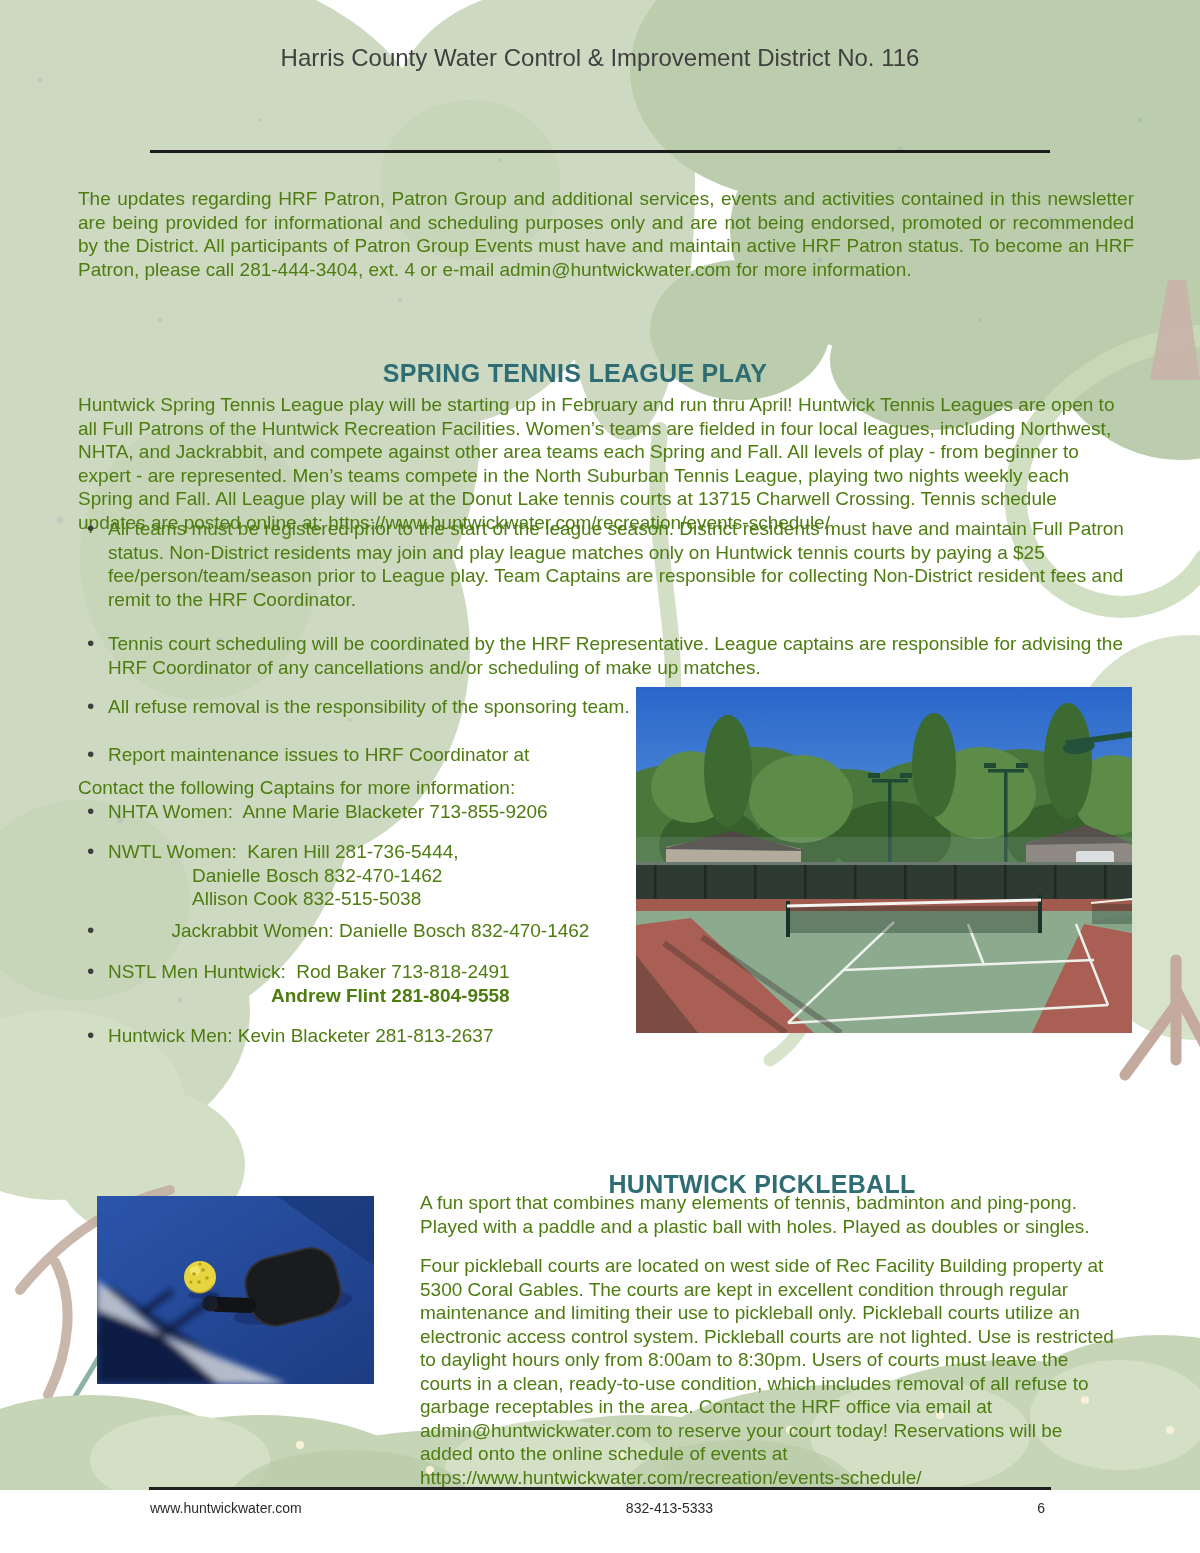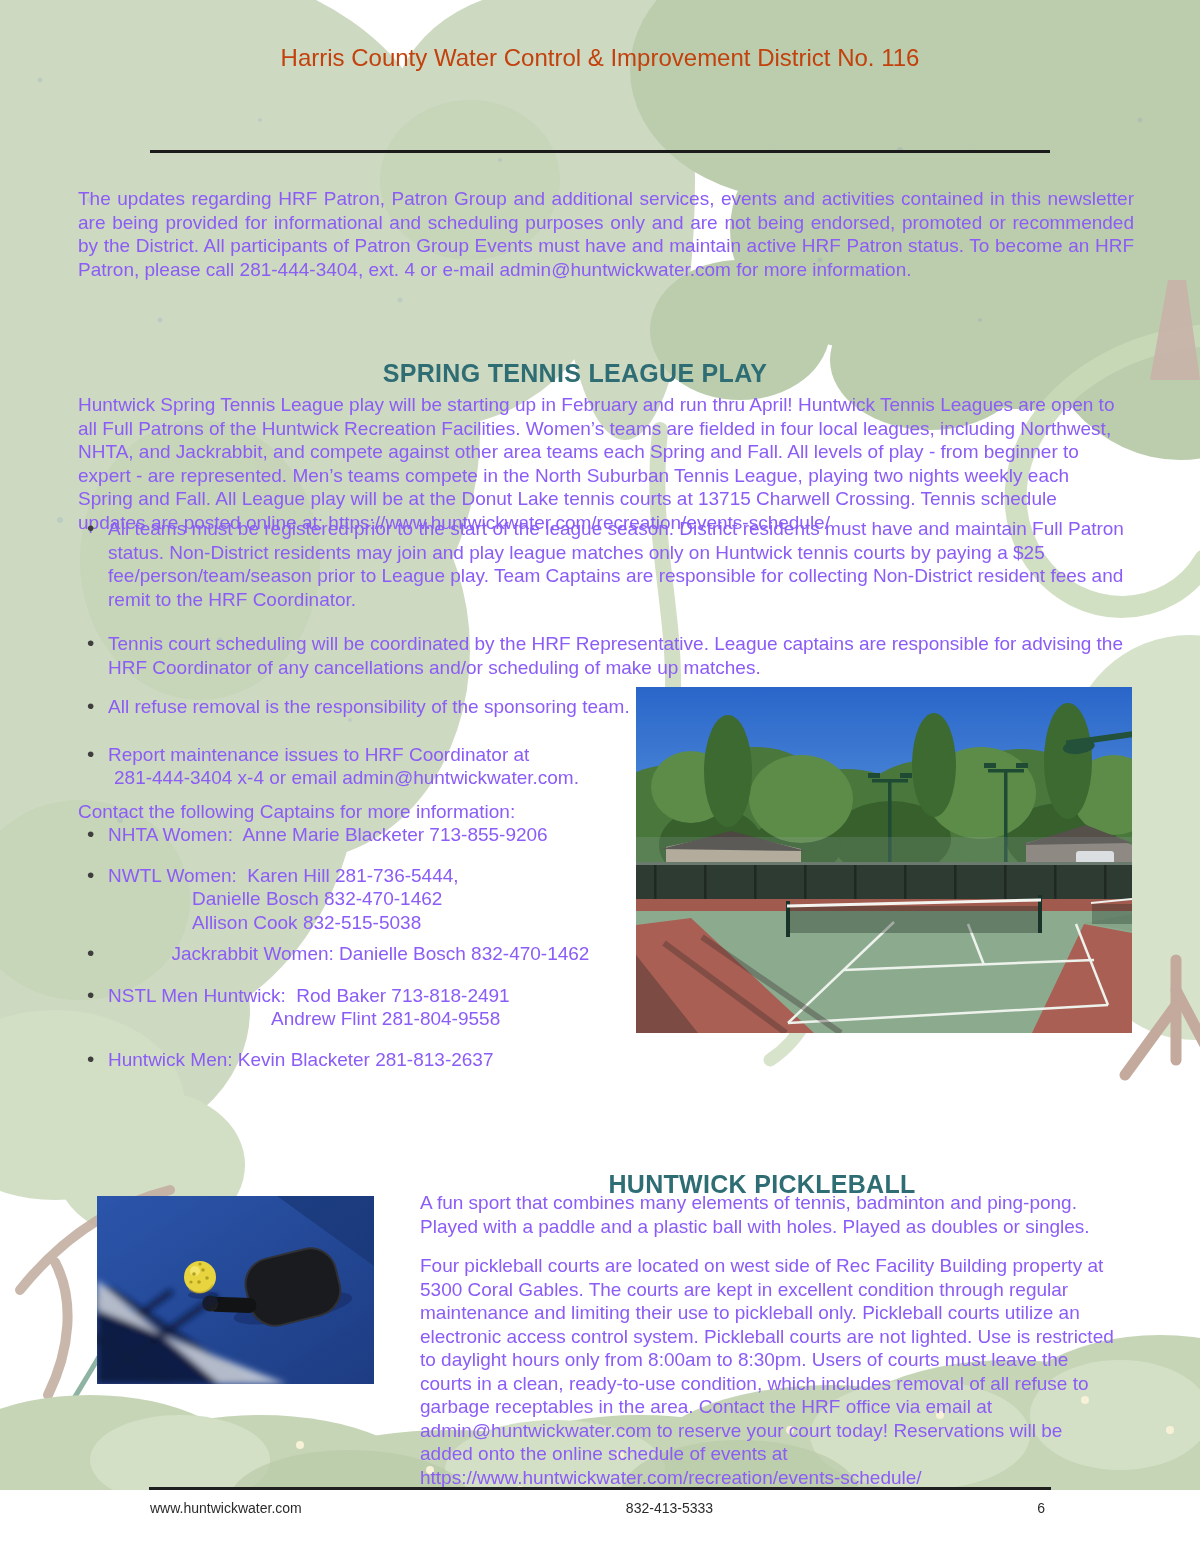--- a/index.html
+++ b/index.html
@@ -2,26 +2,26 @@
 <html><head>
 <meta charset="utf-8">
 <style>
   html,body{margin:0;padding:0;background:#ffffff;}
   .page{position:relative;width:1200px;height:1553px;overflow:hidden;background:#ffffff;
         font-family:"Liberation Sans", sans-serif;color:#3e3e3e;}
   .bg{position:absolute;left:0;top:0;z-index:0;}
   .content{position:absolute;left:0;top:0;width:1200px;height:1553px;z-index:1;}
 
   .subtitle{position:absolute;top:44px;left:0;width:1200px;text-align:center;
-            font-size:24px;color:#c2410c;}
+            font-size:24px;color:#404040;}
   .title{position:absolute;top:78px;left:0;width:1200px;text-align:center;
          font-size:58px;font-weight:bold;color:#3a5551;letter-spacing:-1px;}
   .rule1{position:absolute;top:150px;left:150px;width:900px;height:2.5px;background:#1b1b1b;}
 
-  .body-text{font-size:19px;line-height:23.5px;color:#8b5cf6;}
+  .body-text{font-size:19px;line-height:23.5px;color:#4d7c0f;}
   .intro{position:absolute;top:168px;left:78px;width:1056px;text-align:justify;}
 
   .h-section{position:absolute;font-size:25px;font-weight:bold;color:#2e6d74;
              text-align:center;letter-spacing:.3px;}
   .h-tennis{top:338px;left:78px;width:994px;}
   .h-pickle{top:1149px;left:412px;width:700px;}
 
   .tennis-para{position:absolute;top:374px;left:78px;width:1050px;}
 
   .tennis-lists{position:absolute;top:517px;left:78px;width:1050px;}
@@ -33,21 +33,21 @@
   .m-b3{margin-top:16px;}
   .m-b4{margin-top:24px;}
   .contact-intro{margin:10px 0 0 0;}
   .cap0{margin-top:0;}
   .cap1{margin-top:17px;}
   .cap2{margin-top:8px;text-align:center;}
   .cap3{margin-top:18px;}
   .cap4{margin-top:17px;}
   .cap-line{display:block;white-space:pre-wrap;}
   .cont-nwtl{margin-left:84px;}
-  .cont-nstl{margin-left:163px;}
+  .cont-nstl{margin-left:163px;font-weight:bold;}
   .cont-small{margin-left:6px;}
 
   figure{margin:0;padding:0;position:absolute;}
   .tennis-photo{left:636px;top:687px;width:496px;height:346px;}
   .pickle-photo{left:97px;top:1196px;width:277px;height:188px;}
   figure svg{display:block;}
 
   .pickle-text{position:absolute;top:1191px;left:420px;width:700px;}
   .pickle-text p{margin:0;}
   .pickle-text p + p{margin-top:16px;}
@@ -203,21 +203,20 @@
           <span class="cap-line">All teams must be registered prior to the start of the league season. District residents must have and maintain Full Patron status. Non-District residents may join and play league matches only on Huntwick tennis courts by paying a $25 fee/person/team/season prior to League play. Team Captains are responsible for collecting Non-District resident fees and remit to the HRF Coordinator.</span>
         </li>
         <li class="m-b2">
           <span class="cap-line">Tennis court scheduling will be coordinated by the HRF Representative. League captains are responsible for advising the HRF Coordinator of any cancellations and/or scheduling of make up matches.</span>
         </li>
         <li class="m-b3 narrow">
           <span class="cap-line">All refuse removal is the responsibility of the sponsoring team.</span>
         </li>
         <li class="m-b4 narrow">
           <span class="cap-line">Report maintenance issues to HRF Coordinator at</span>
-          <span class="cap-line cont-small">281-444-3404 x-4 or email admin@huntwickwater.com.</span>
         </li>
       </ul>
 
       <p class="contact-intro narrow">Contact the following Captains for more information:</p>
 
       <ul class="blist">
         <li class="cap0 narrow">
           <span class="cap-line">NHTA Women:  Anne Marie Blacketer 713-855-9206</span>
         </li>
         <li class="cap1 narrow">

